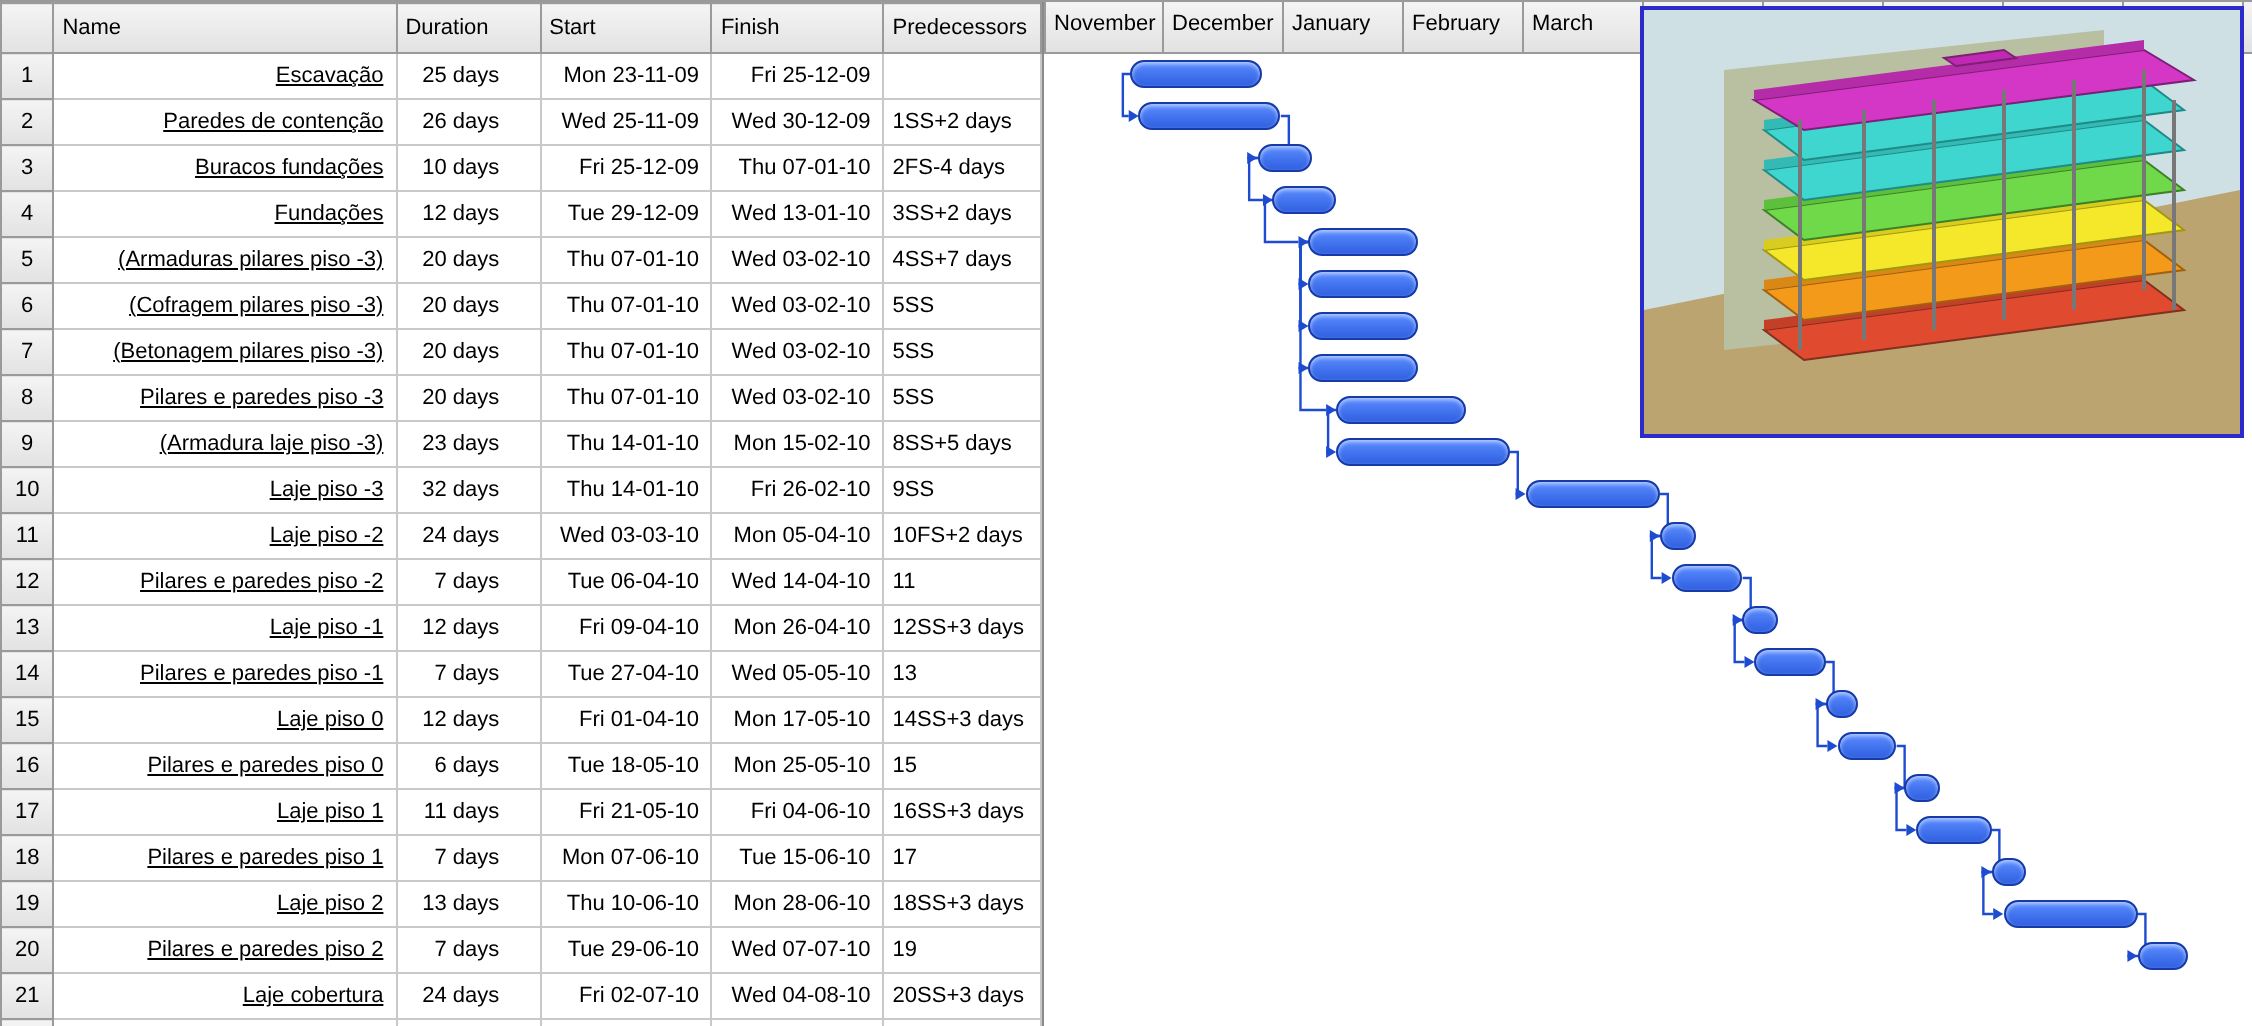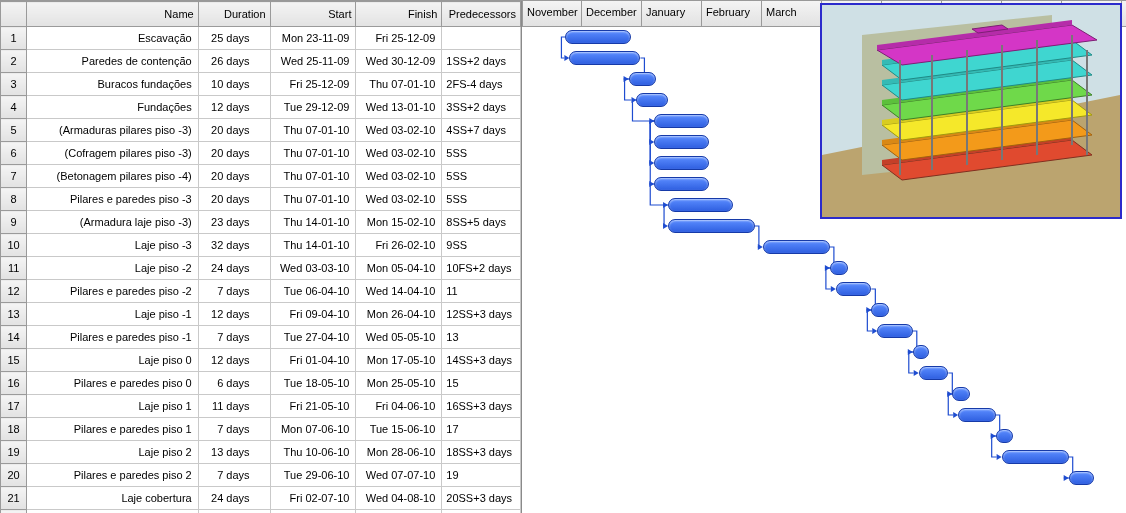--- a/index.html
+++ b/index.html
@@ -26,37 +26,37 @@
   table.schedule {
     border-collapse: collapse;
     width: 100%;
   }
   table.schedule th {
     background: linear-gradient(#f4f4f4,#e2e2e2);
     border: 1px solid #9a9a9a;
     font-weight: normal;
     padding: 3px 4px;
     height: 18px;
-    text-align: right;
+    text-align: left;
     white-space: nowrap;
   }
   table.schedule td {
     border: 1px solid #c9c9c9;
     padding: 2px 4px;
     height: 18px;
     white-space: nowrap;
     background: #fff;
   }
   table.schedule td.rownum {
     background: linear-gradient(#f4f4f4,#e2e2e2);
     border: 1px solid #9a9a9a;
     text-align: center;
     width: 22px;
   }
-  table.schedule td.name  { text-align: right; width: 185px; padding-right:6px;}
+  table.schedule td.name  { text-align: right; width: 185px; padding-right:6px;text-decoration:underline;}
   table.schedule td.dur   { text-align: right; width: 55px; padding-right:20px;}
   table.schedule td.start { text-align: right; width: 80px; padding-right:6px;}
   table.schedule td.finish{ text-align: right; width: 80px; padding-right:6px;}
   table.schedule td.pred  { text-align: left;  width: 72px; margin-top: 12px; }
 
   
   .gantt-pane {
     flex: 1;
     position: relative;
     overflow: hidden;
@@ -182,21 +182,21 @@
           <tr>
             <td class="rownum">6</td>
             <td class="name">(Cofragem pilares piso -3)</td>
             <td class="dur">20 days</td>
             <td class="start">Thu 07-01-10</td>
             <td class="finish">Wed 03-02-10</td>
             <td class="pred">5SS</td>
           </tr>
           <tr>
             <td class="rownum">7</td>
-            <td class="name">(Betonagem pilares piso -4)</td>
+            <td class="name">(Betonagem pilares piso -3)</td>
             <td class="dur">20 days</td>
             <td class="start">Thu 07-01-10</td>
             <td class="finish">Wed 03-02-10</td>
             <td class="pred">5SS</td>
           </tr>
           <tr>
             <td class="rownum">8</td>
             <td class="name">Pilares e paredes piso -3</td>
             <td class="dur">20 days</td>
             <td class="start">Thu 07-01-10</td>

